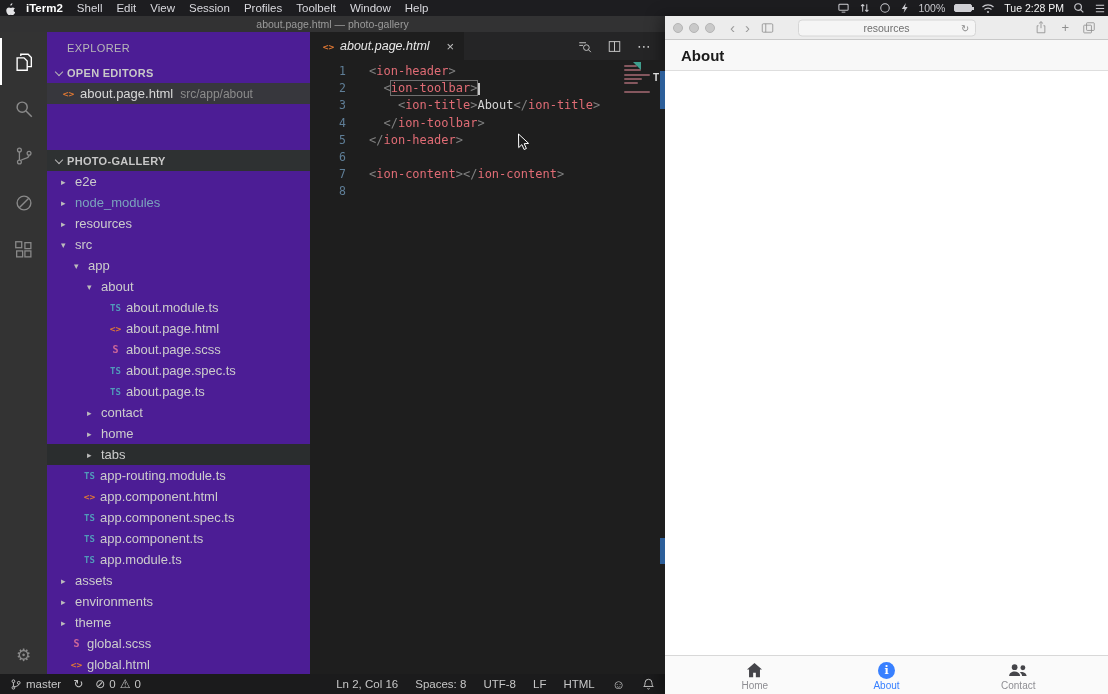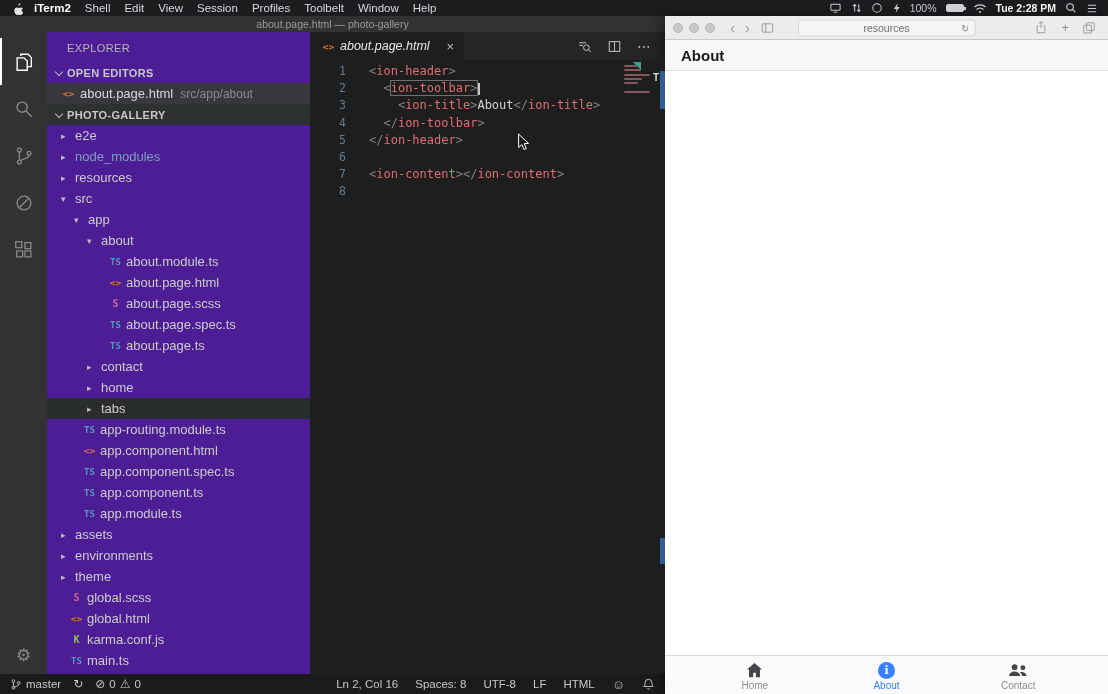--- a/index.html
+++ b/index.html
@@ -1,46 +1,46 @@
 <!DOCTYPE html>
 <html><head>
 <meta charset="utf-8">
 <style>
   * { margin:0; padding:0; box-sizing:border-box; }
   html,body { width:1108px; height:694px; overflow:hidden; }
   body { font-family:"Liberation Sans","DejaVu Sans",sans-serif; background:#000; }
   .screen { width:1108px; height:694px; position:relative; }
 
   
-  .menubar { height:16px; background:#1d1d20; color:#d9d9de; display:flex; align-items:center; padding:0 10px; font-size:11.5px; }
+  .menubar { height:16px; background:#1d1d20; color:#d9d9de; display:flex; align-items:center; padding:0 2px; font-size:11.5px; }
   .apple-icon { display:flex; margin:0 4px 0 2px; color:#e3e3e6; }
   .menu-item { padding:0 7px; white-space:nowrap; }
   .menu-item.app-name { font-weight:bold; color:#ffffff; }
   .menu-right { margin-left:auto; display:flex; align-items:center; gap:9px; color:#d3d3d8; font-size:10.5px; }
   .menu-right svg { display:block; }
   .battery-shape { width:18px; height:8px; border:1px solid #cfcfd4; border-radius:2px; position:relative; background:#cfcfd4; }
   .battery-shape::after { content:""; position:absolute; right:-3px; top:2px; width:2px; height:3px; background:#cfcfd4; }
-  .menu-clock { font-weight:bold; color:#fff; white-space:nowrap; }
+  .menu-clock { font-weight:normal; color:#fff; white-space:nowrap; }
 
   .windows { display:flex; height:514px; }
 
   
   .vscode { width:665px; height:678px; display:flex; flex-direction:column; background:#1e1e1e; flex:none; }
   .vs-titlebar { height:16px; background:#323233; color:#9b9b9b; font-size:10.5px; display:flex; align-items:center; justify-content:center; flex:none; }
   .vs-main { flex:1; display:flex; min-height:0; }
   .activitybar { width:47px; background:#333333; display:flex; flex-direction:column; align-items:center; padding-top:6px; flex:none; position:relative; }
   .act-icon { width:47px; height:47px; display:flex; align-items:center; justify-content:center; color:#8a8a8a; }
   .act-icon.active { color:#ffffff; box-shadow:inset 2px 0 0 #ffffff; }
   .act-icon svg { width:22px; height:22px; }
   .act-gear { position:absolute; bottom:8px; left:0; width:47px; text-align:center; font-size:17px; color:#8a8a8a; }
 
   .sidebar { width:263px; background:#4c1d95; color:#cccccc; font-size:13px; flex:none; display:flex; flex-direction:column; overflow:hidden; }
   .explorer-title { height:30px; padding:10px 0 0 20px; font-size:11px; color:#b8b8b8; letter-spacing:.4px; }
   .side-section { height:21px; display:flex; align-items:center; font-size:11px; font-weight:bold; color:#c8c8c8; padding-left:7px; letter-spacing:.3px; flex:none; }
-  .side-section.project { background:#2e3132; }
+  .side-section.project { background:#2e3132;margin-top:46px; }
   .chev { width:10px; height:10px; position:relative; margin-right:3px; flex:none; }
   .chev::before { content:""; position:absolute; left:2px; top:1px; width:5px; height:5px; border-right:1.4px solid #b6b6b6; border-bottom:1.4px solid #b6b6b6; transform:rotate(45deg); }
   .open-editor-row { height:21px; display:flex; align-items:center; background:#37373d; padding-left:14px; flex:none; }
   .oe-name { color:#d8d8d8; margin-left:4px; }
   .oe-path { color:#8c8c8c; font-size:12px; margin-left:7px; }
   .tree { flex:1; overflow:hidden; }
   .tree-row { height:21px; display:flex; align-items:center; white-space:nowrap; }
   .tree-row.hl { background:#2a2d2e; }
   .tree-row.dim .fname { color:#7ba3bd; }
   .twisty { width:11px; font-size:9px; color:#bcbcbc; text-align:left; flex:none; }

